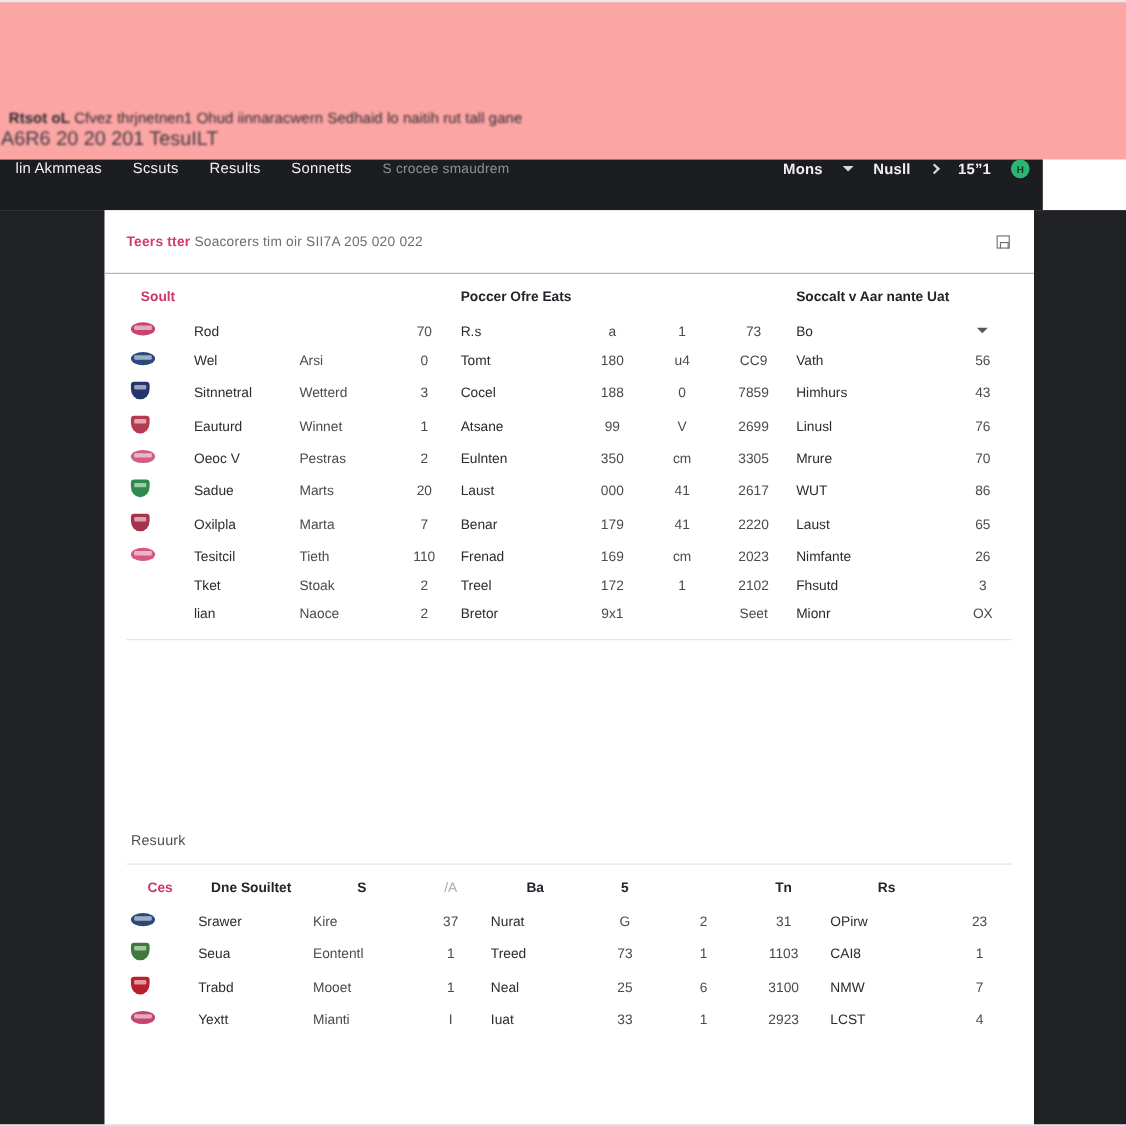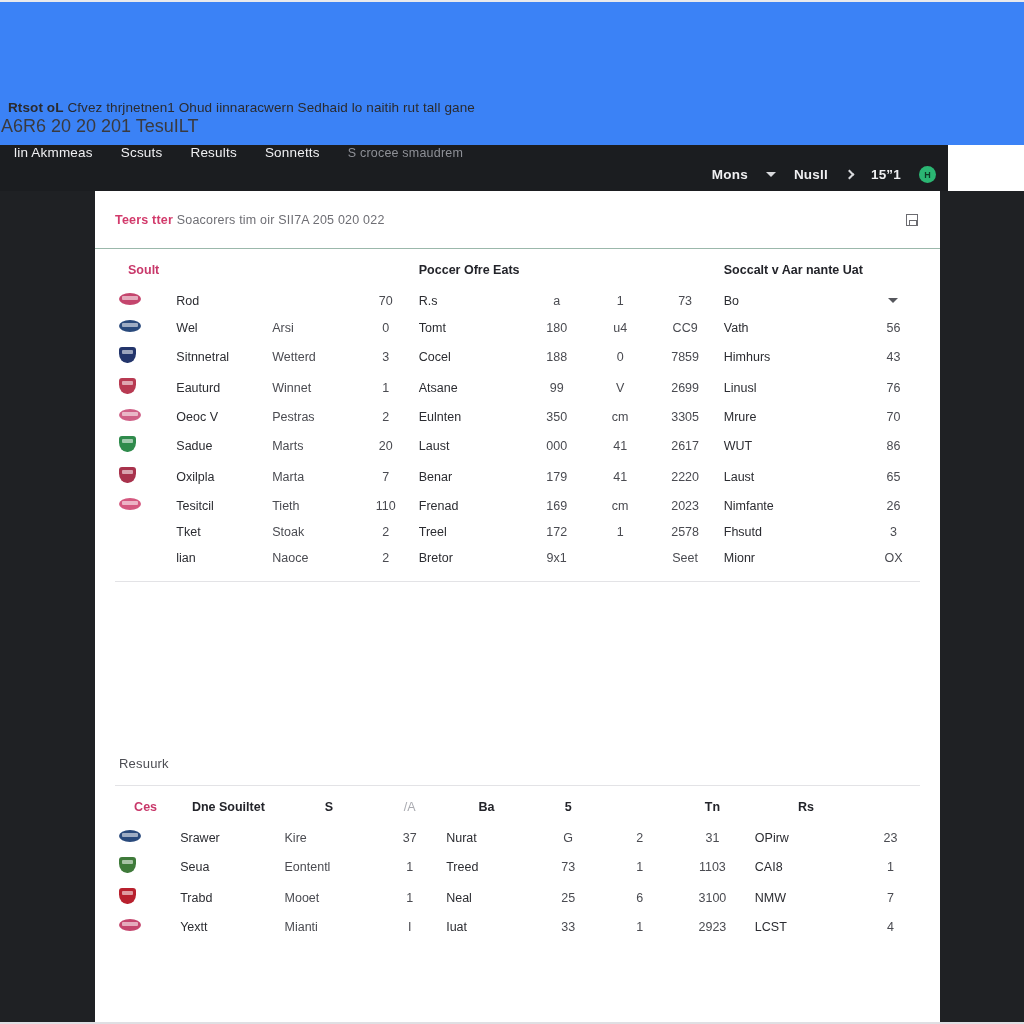--- a/index.html
+++ b/index.html
@@ -17,21 +17,21 @@
     width: 1024px;
     height: 1024px;
     background: #ffffff;
   }
 
   
   .top-strip {
     position: absolute;
     left: 0; top: 0;
     width: 1024px; height: 145px;
-    background: #3b82f6;
+    background: #fca5a5;
     border-top: 2px solid #e9e9ec;
   }
   .top-heading {
     position: absolute;
     left: 8px; top: 95px;
     width: 900px;
     font-size: 13.5px;
     line-height: 21px;
     color: #2a2a2e;
     letter-spacing: 0.1px;
@@ -70,21 +70,20 @@
     filter: blur(0.5px);
     cursor: pointer;
   }
   .nav-item.muted { color: #8e9096; font-size: 12.5px; }
   .nav-right {
     margin-left: auto;
     display: flex;
     align-items: center;
     gap: 18px;
     padding-right: 12px;
-    margin-top: 21px;
   }
   .nav-right .nav-item { font-size: 13.5px; font-weight: bold; }
   .chev-down {
     width: 0; height: 0;
     border-left: 5px solid transparent;
     border-right: 5px solid transparent;
     border-top: 5px solid #d8d9dc;
     cursor: pointer;
   }
   .chev-right {
@@ -440,21 +439,21 @@
               <td class="c-i num">26</td>
             </tr>
             <tr>
               <td class="c-crest"></td>
               <td class="c-a dark">Tket</td>
               <td class="c-b">Stoak</td>
               <td class="c-c num">2</td>
               <td class="c-d dark">Treel</td>
               <td class="c-e num">172</td>
               <td class="c-f num">1</td>
-              <td class="c-g num">2578</td>
+              <td class="c-g num">2102</td>
               <td class="c-h dark">Fhsutd</td>
               <td class="c-i num">3</td>
             </tr>
             <tr>
               <td class="c-crest"></td>
               <td class="c-a dark">lian</td>
               <td class="c-b">Naoce</td>
               <td class="c-c num">2</td>
               <td class="c-d dark">Bretor</td>
               <td class="c-e num">9x1</td>

